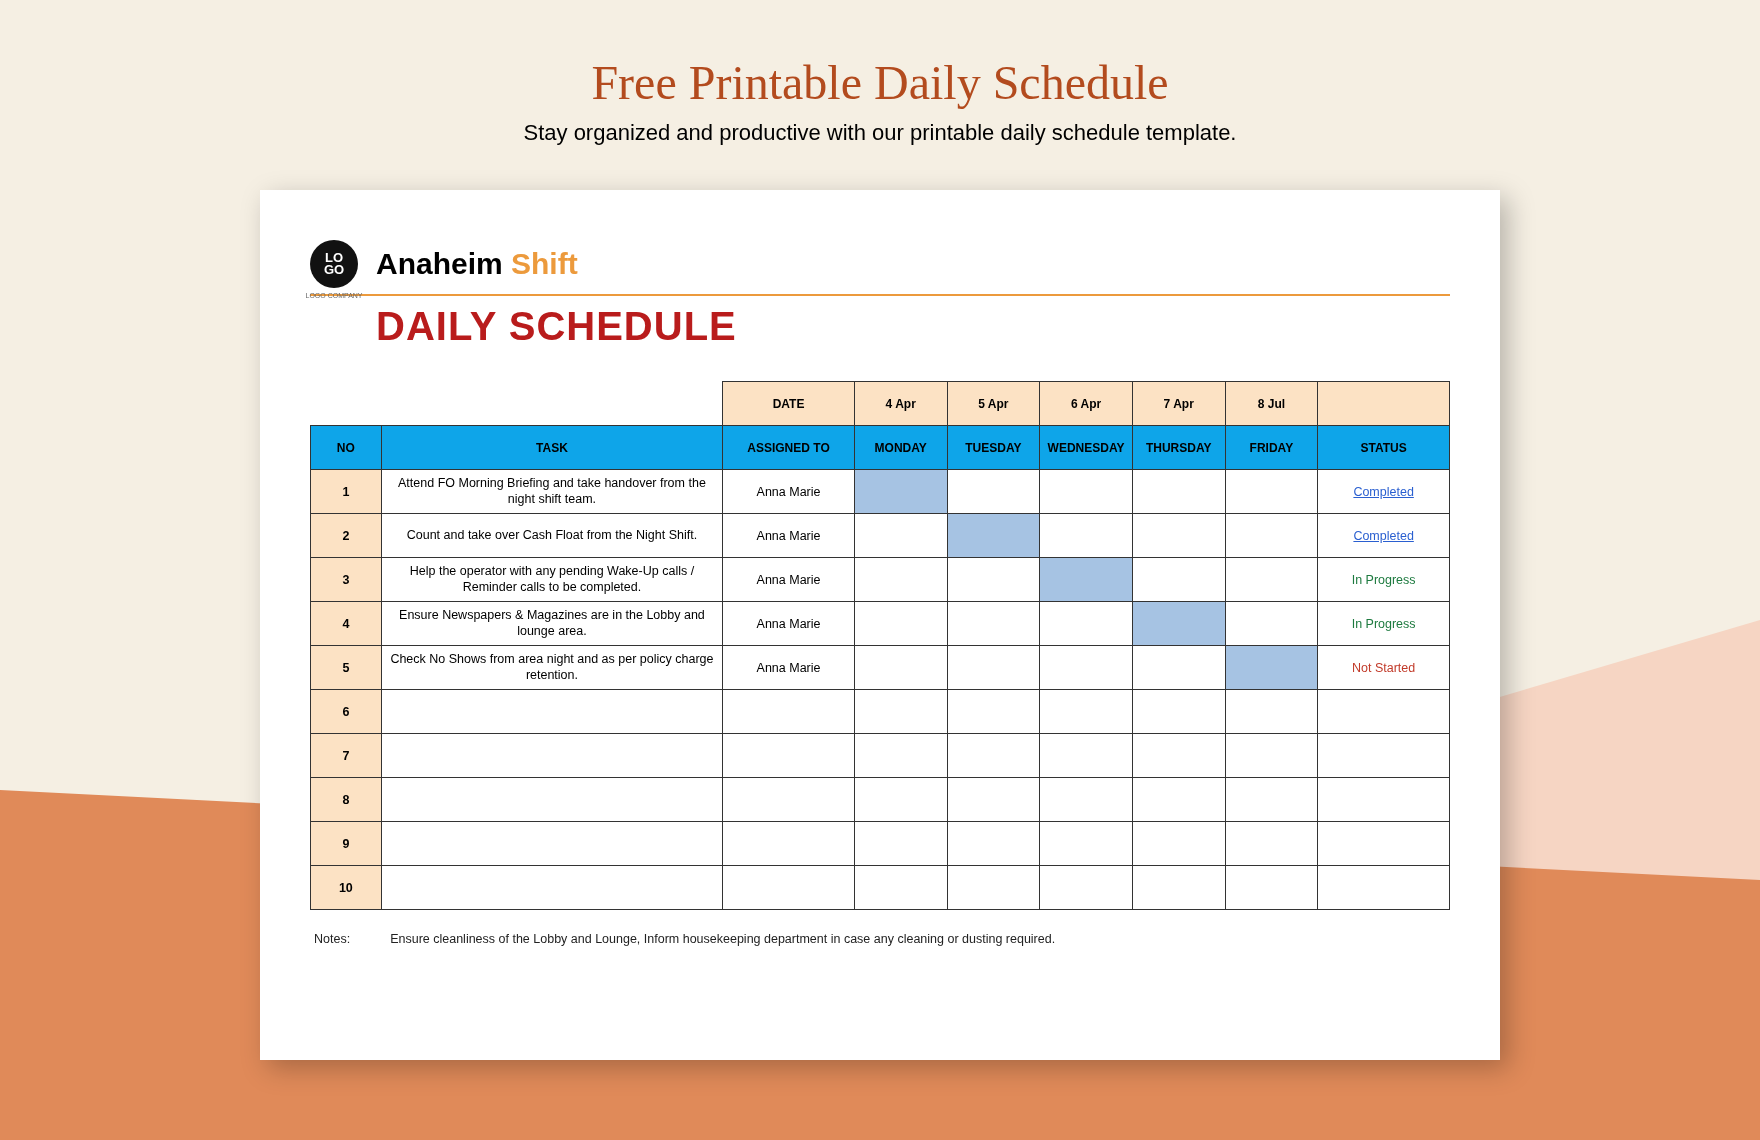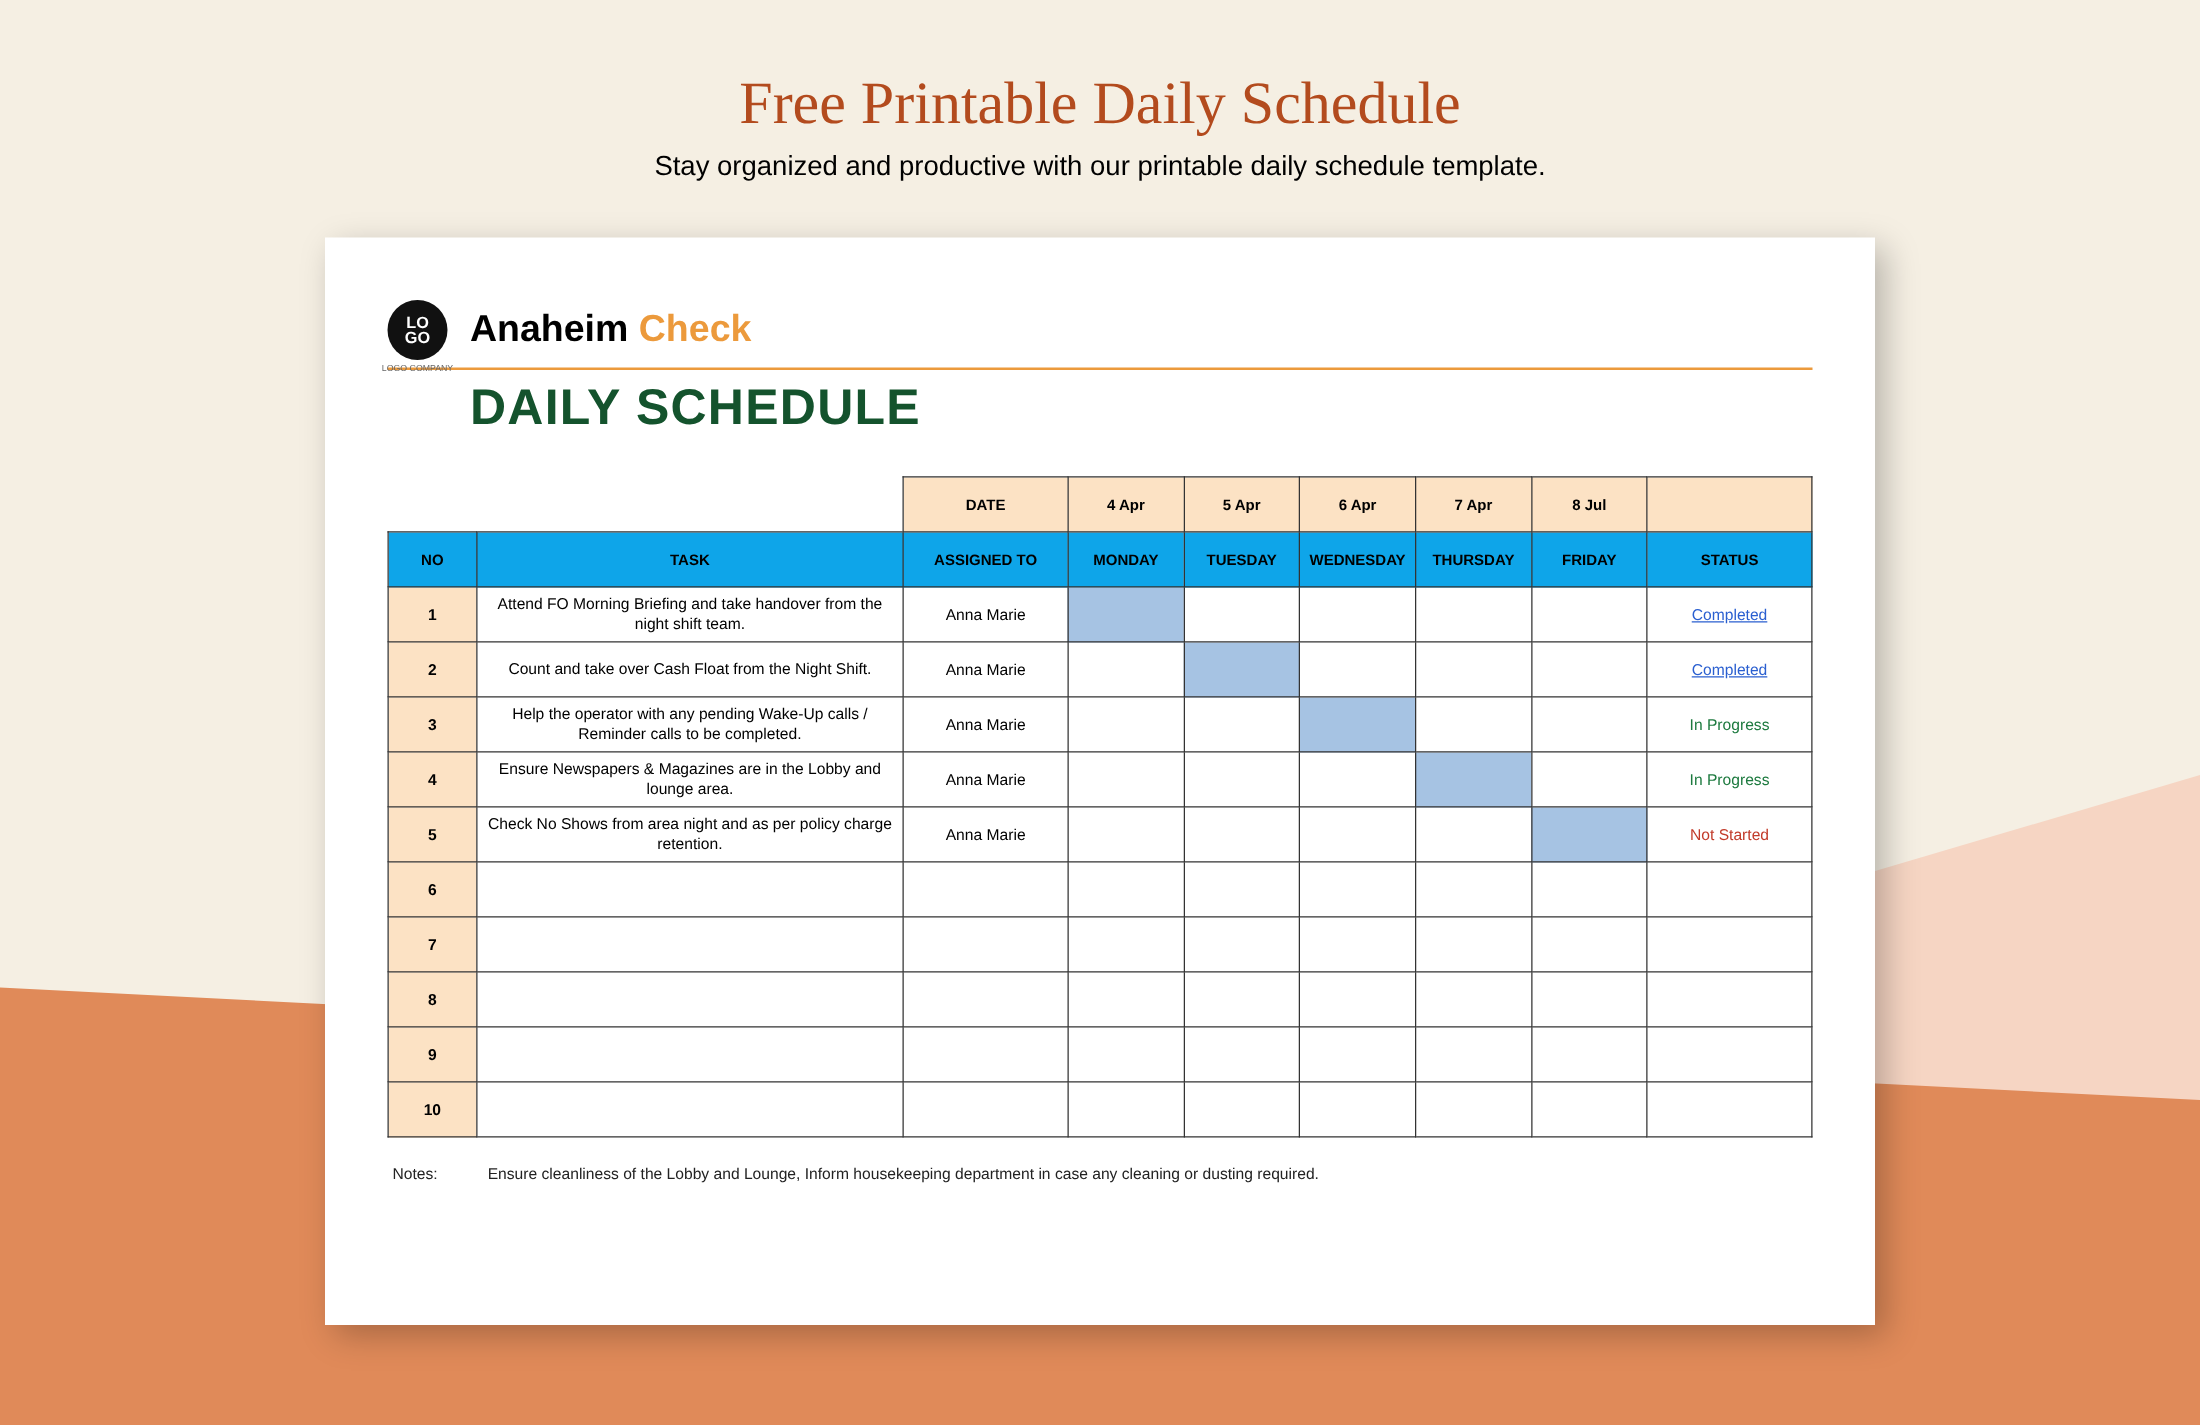--- a/index.html
+++ b/index.html
@@ -102,21 +102,21 @@
   .brand .accent { color: #ec9a3c; }
   .rule {
     border: none;
     border-top: 2px solid #ec9a3c;
     margin: 6px 0 14px 0;
   }
   .doc-title {
     font-size: 40px;
     font-weight: 900;
     letter-spacing: 1px;
-    color: #14532d;
+    color: #b91c1c;
     margin-left: 66px;
     margin-top: -6px;
   }
 
   .sched {
     margin-top: 32px;
     border-collapse: collapse;
     width: 100%;
     table-layout: fixed;
   }
@@ -171,21 +171,21 @@
 
 <div class="doc">
 
   <div class="doc-header">
     <div class="logo">
       <span>LO</span>
       <span>GO</span>
       <span class="logo-sub">LOGO COMPANY</span>
     </div>
     <div class="brand">
-      <span>Anaheim </span><span class="accent">Check</span>
+      <span>Anaheim </span><span class="accent">Shift</span>
     </div>
   </div>
   <hr class="rule">
   <div class="doc-title">DAILY SCHEDULE</div>
 
   <table class="sched">
     <colgroup>
       <col class="col-no">
         <col class="col-task">
         <col class="col-assn">

